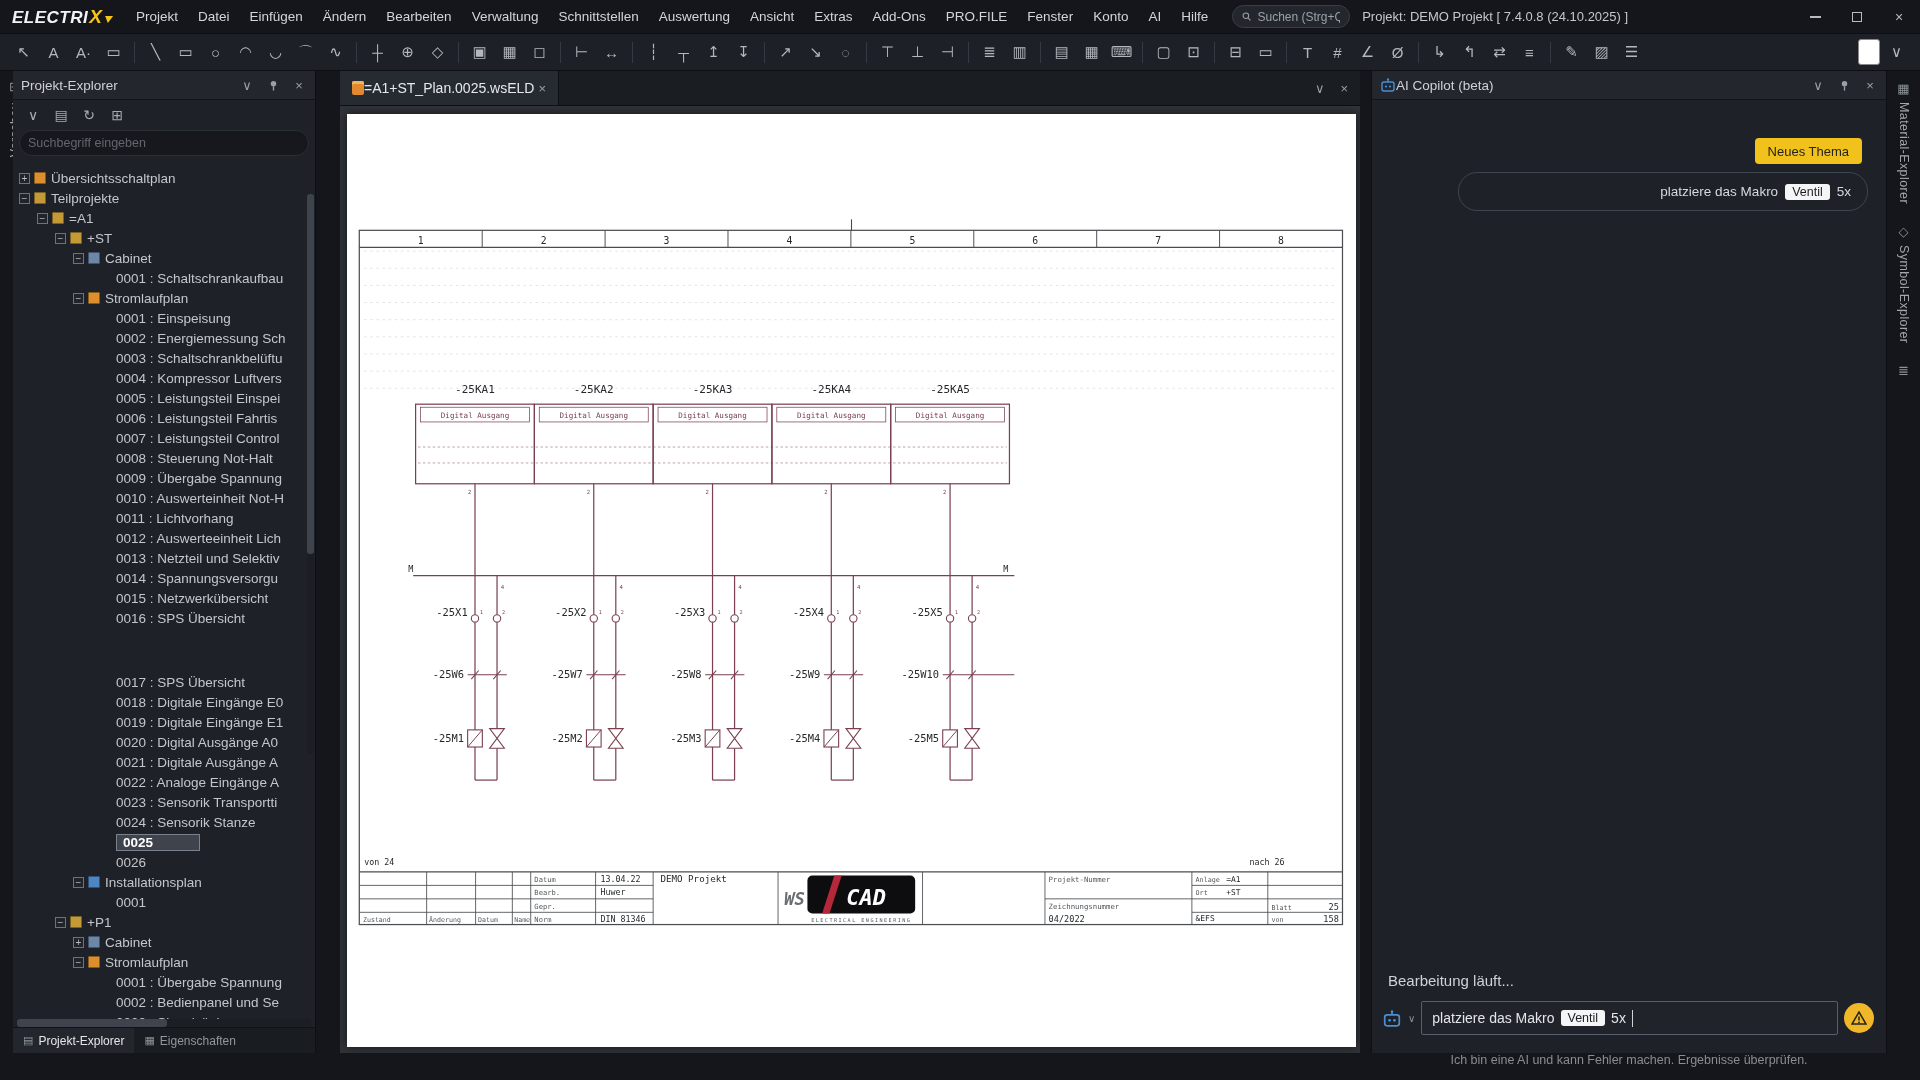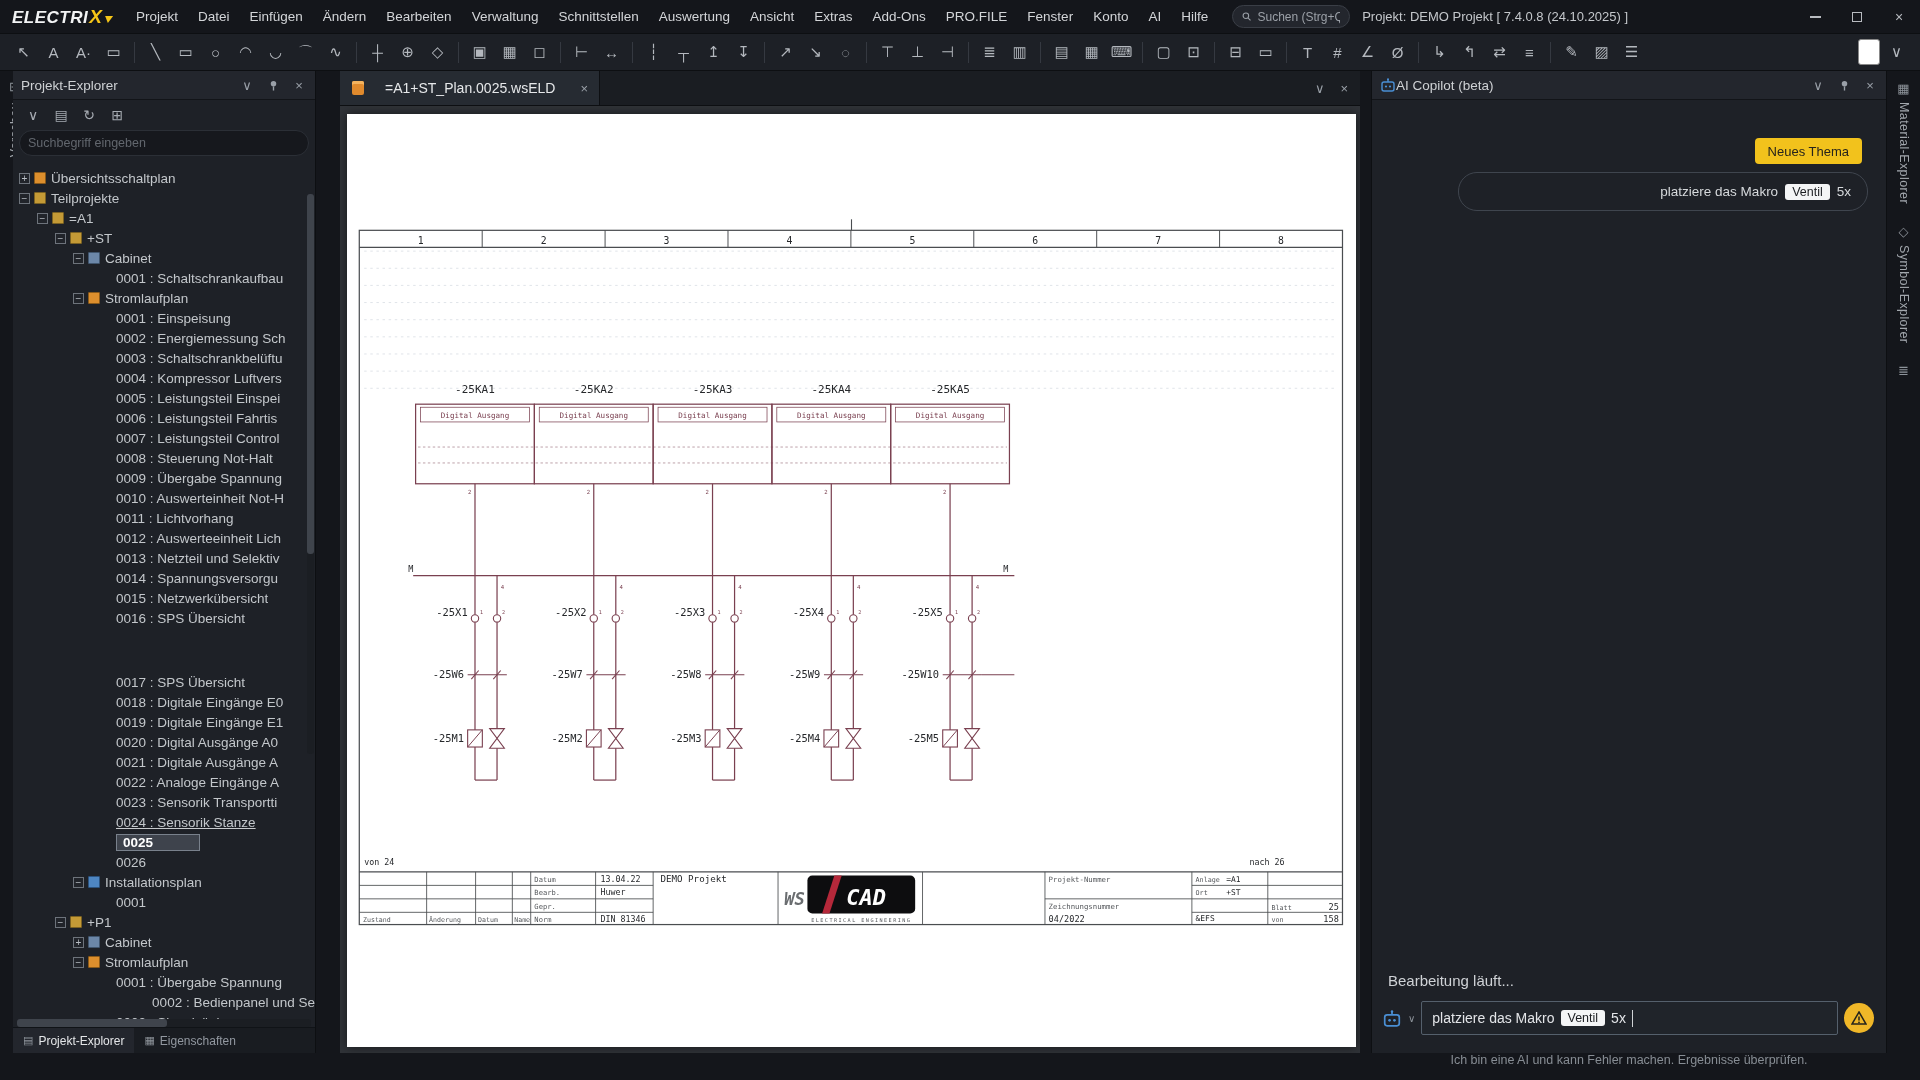--- a/index.html
+++ b/index.html
@@ -86,21 +86,21 @@
   .ex-tab .tabic{font-size:11px;color:#8d939a}
 
   
   .splitter{position:absolute;top:71px;height:982px;background:#14161b}
   .s1{left:333px;width:7px}
   .s2{left:1360px;width:11px}
 
   
   .center{position:absolute;left:340px;top:71px;width:1020px;height:982px;display:flex;flex-direction:column}
   .doc-tabbar{height:35px;background:#1a1d22;border-bottom:1px solid #0d0f12;display:flex;align-items:stretch;flex:none}
-  .doc-tab{display:flex;align-items:center;gap:21px;padding:0 12px;background:#262b32;color:#e6e8ea;
+  .doc-tab{display:flex;align-items:center;gap:0;padding:0 12px;background:#262b32;color:#e6e8ea;
     font-size:14px;border-right:1px solid #0d0f12;max-width:260px}
   .doc-tab .dicon{width:12px;height:14px;background:#e08a2d;border-radius:2px;
     box-shadow:inset 0 3px 0 #f4b35e;flex:none}
   .doc-tab .dclose{color:#9aa0a8;font-size:13px;margin-left:4px}
   .tabbar-right{margin-left:auto;display:flex;align-items:center;gap:16px;padding-right:12px;color:#9aa0a8}
   .tabbar-right span{font-size:13px}
   .canvas{flex:1;background:#303338;position:relative;overflow:hidden}
   .page{position:absolute;left:7px;top:8px;width:1009px;height:933px;background:#ffffff;
     box-shadow:0 0 10px rgba(0,0,0,.55)}
   .page svg{width:100%;height:100%;display:block}
@@ -408,21 +408,21 @@
           <span class="tlabel">0021 : Digitale Ausgänge A</span>
         </div>
         <div class="trow" style="padding-left: 78px;">
           <span class="exp-spacer"></span>
           <span class="tlabel">0022 : Analoge Eingänge A</span>
         </div>
         <div class="trow" style="padding-left: 78px;">
           <span class="exp-spacer"></span>
           <span class="tlabel">0023 : Sensorik Transportti</span>
         </div>
-        <div class="trow" style="padding-left: 78px; text-decoration: underline;">
+        <div class="trow" style="padding-left: 78px;">
           <span class="exp-spacer"></span>
           <span class="tlabel">0024 : Sensorik Stanze</span>
         </div>
         <div class="trow sel" style="padding-left: 78px;">
           <span class="exp-spacer"></span>
           <span class="tlabel">0025</span>
         </div>
         <div class="trow" style="padding-left: 78px;">
           <span class="exp-spacer"></span>
           <span class="tlabel">0026</span>
@@ -448,21 +448,21 @@
         </div>
         <div class="trow" style="padding-left: 60px;">
           <span class="exp">−</span>
           <span class="ticon ic-sheet-orange"></span>
           <span class="tlabel">Stromlaufplan</span>
         </div>
         <div class="trow" style="padding-left: 78px;">
           <span class="exp-spacer"></span>
           <span class="tlabel">0001 : Übergabe Spannung</span>
         </div>
-        <div class="trow" style="padding-left: 78px; justify-content: flex-end;">
+        <div class="trow" style="padding-left: 78px;">
           <span class="exp-spacer"></span>
           <span class="tlabel">0002 : Bedienpanel und Se</span>
         </div>
         <div class="trow" style="padding-left: 78px;">
           <span class="exp-spacer"></span>
           <span class="tlabel">0003 : Signalsäule</span>
         </div>
         <div class="trow" style="padding-left: 6px;">
           <span class="exp">+</span>
           <span class="ticon ic-sheet-blue"></span>

